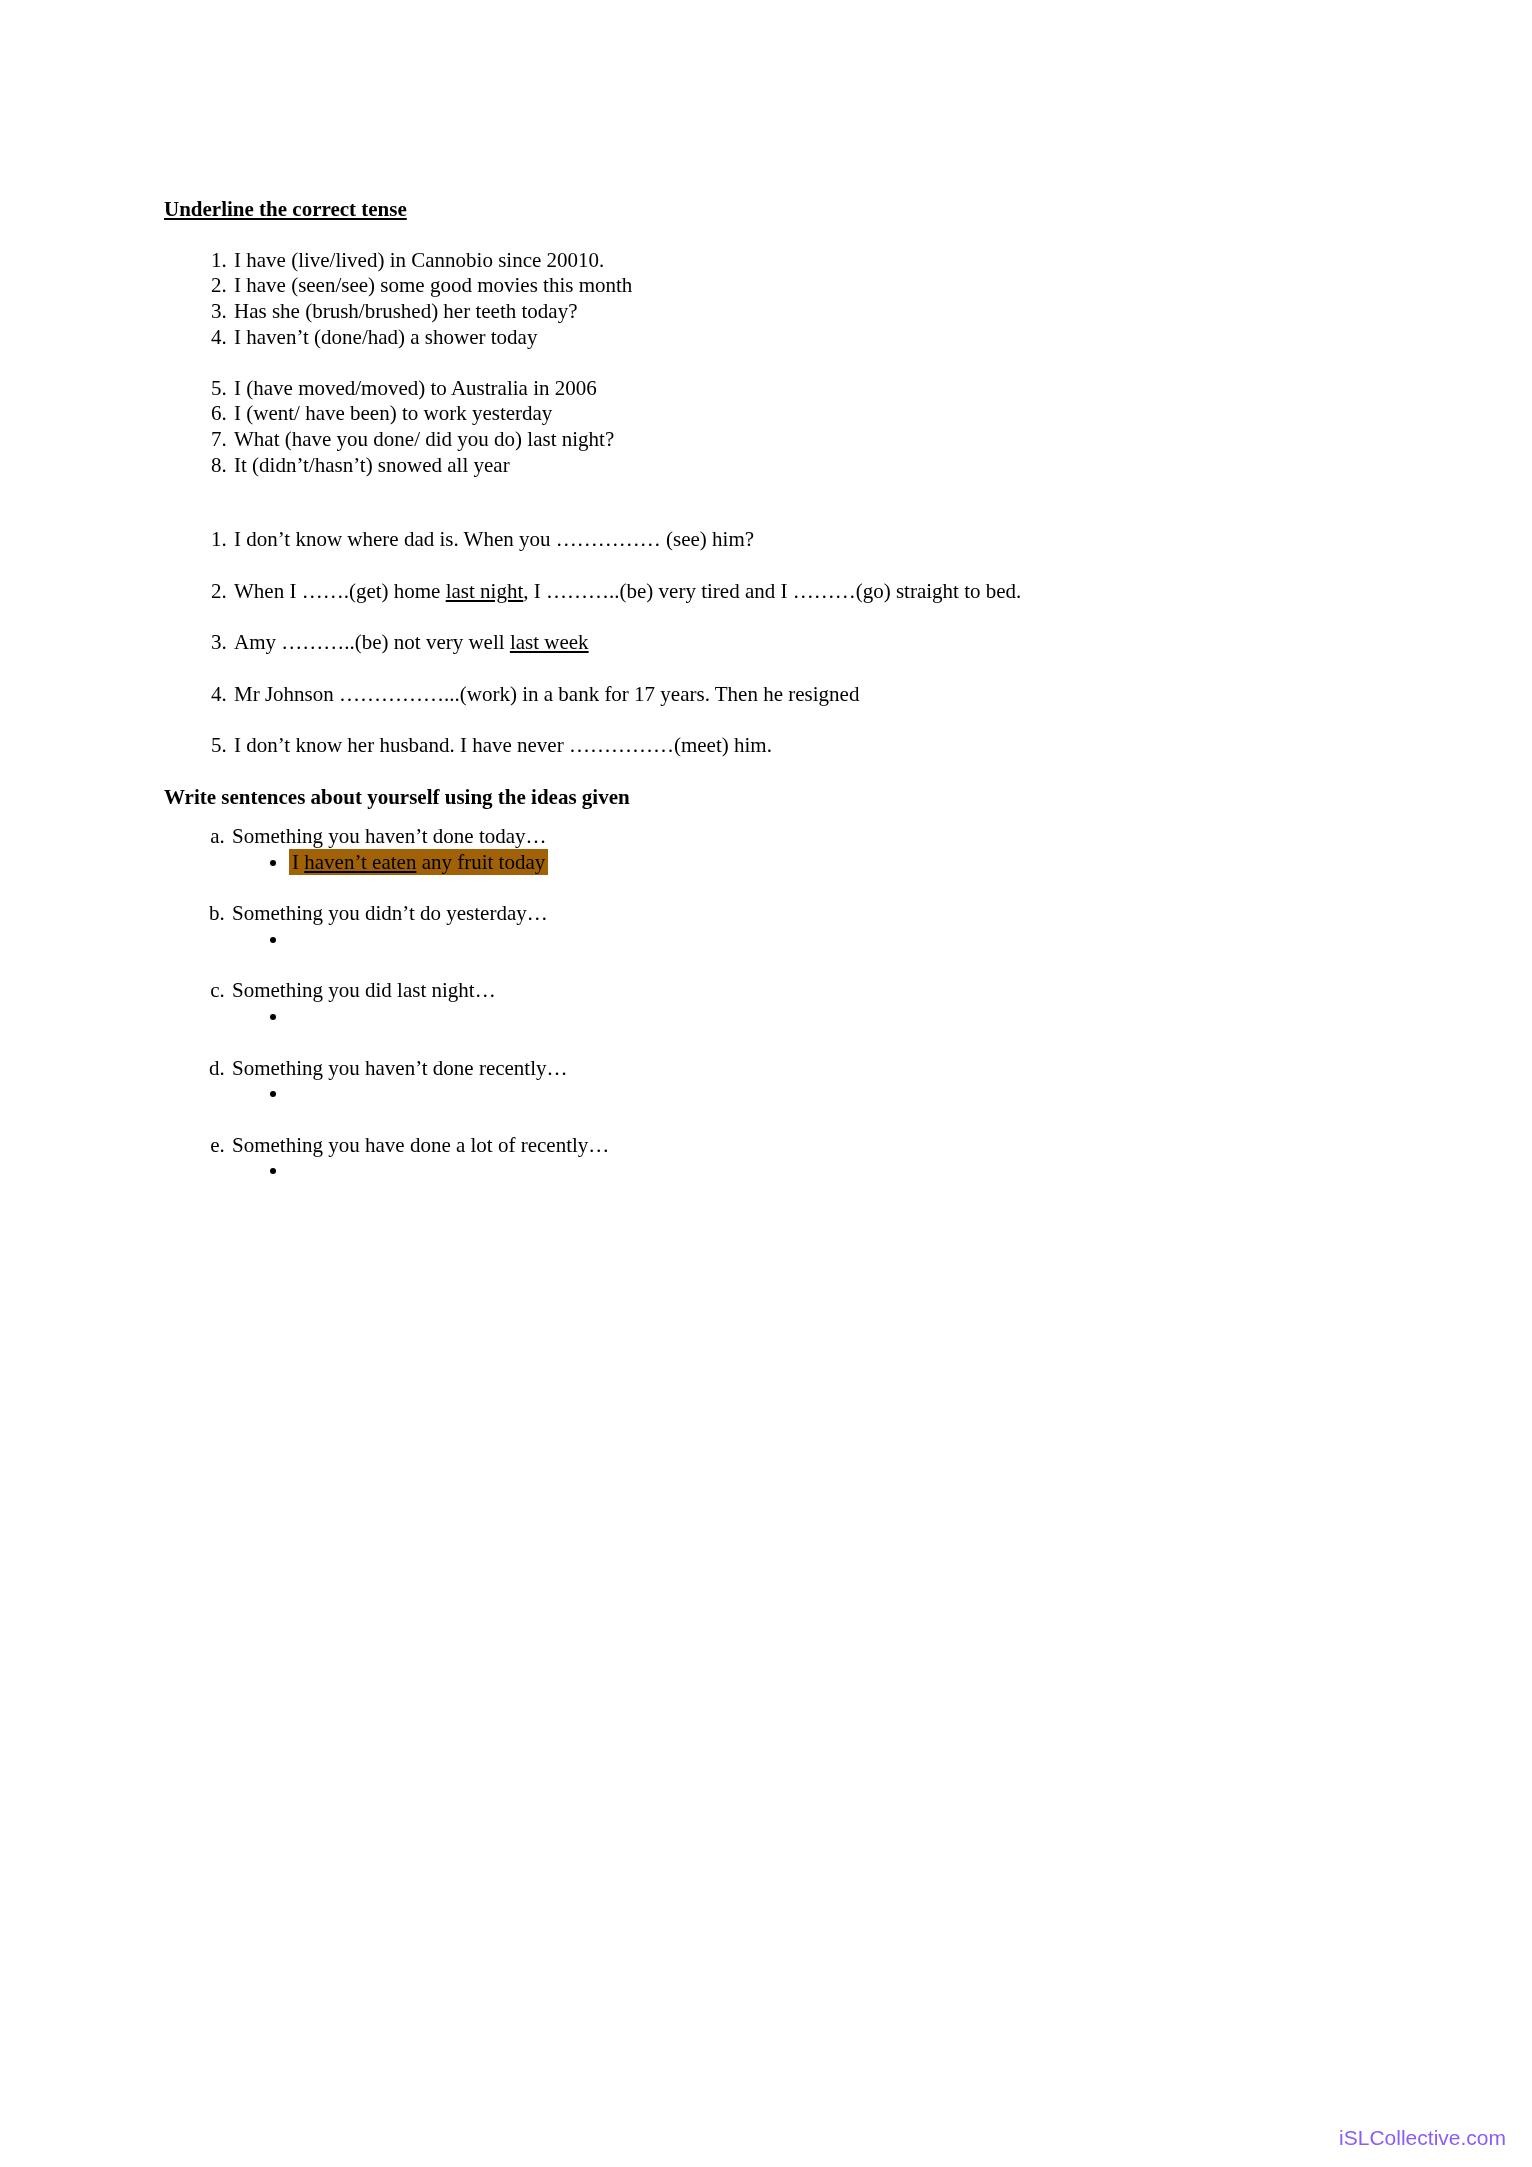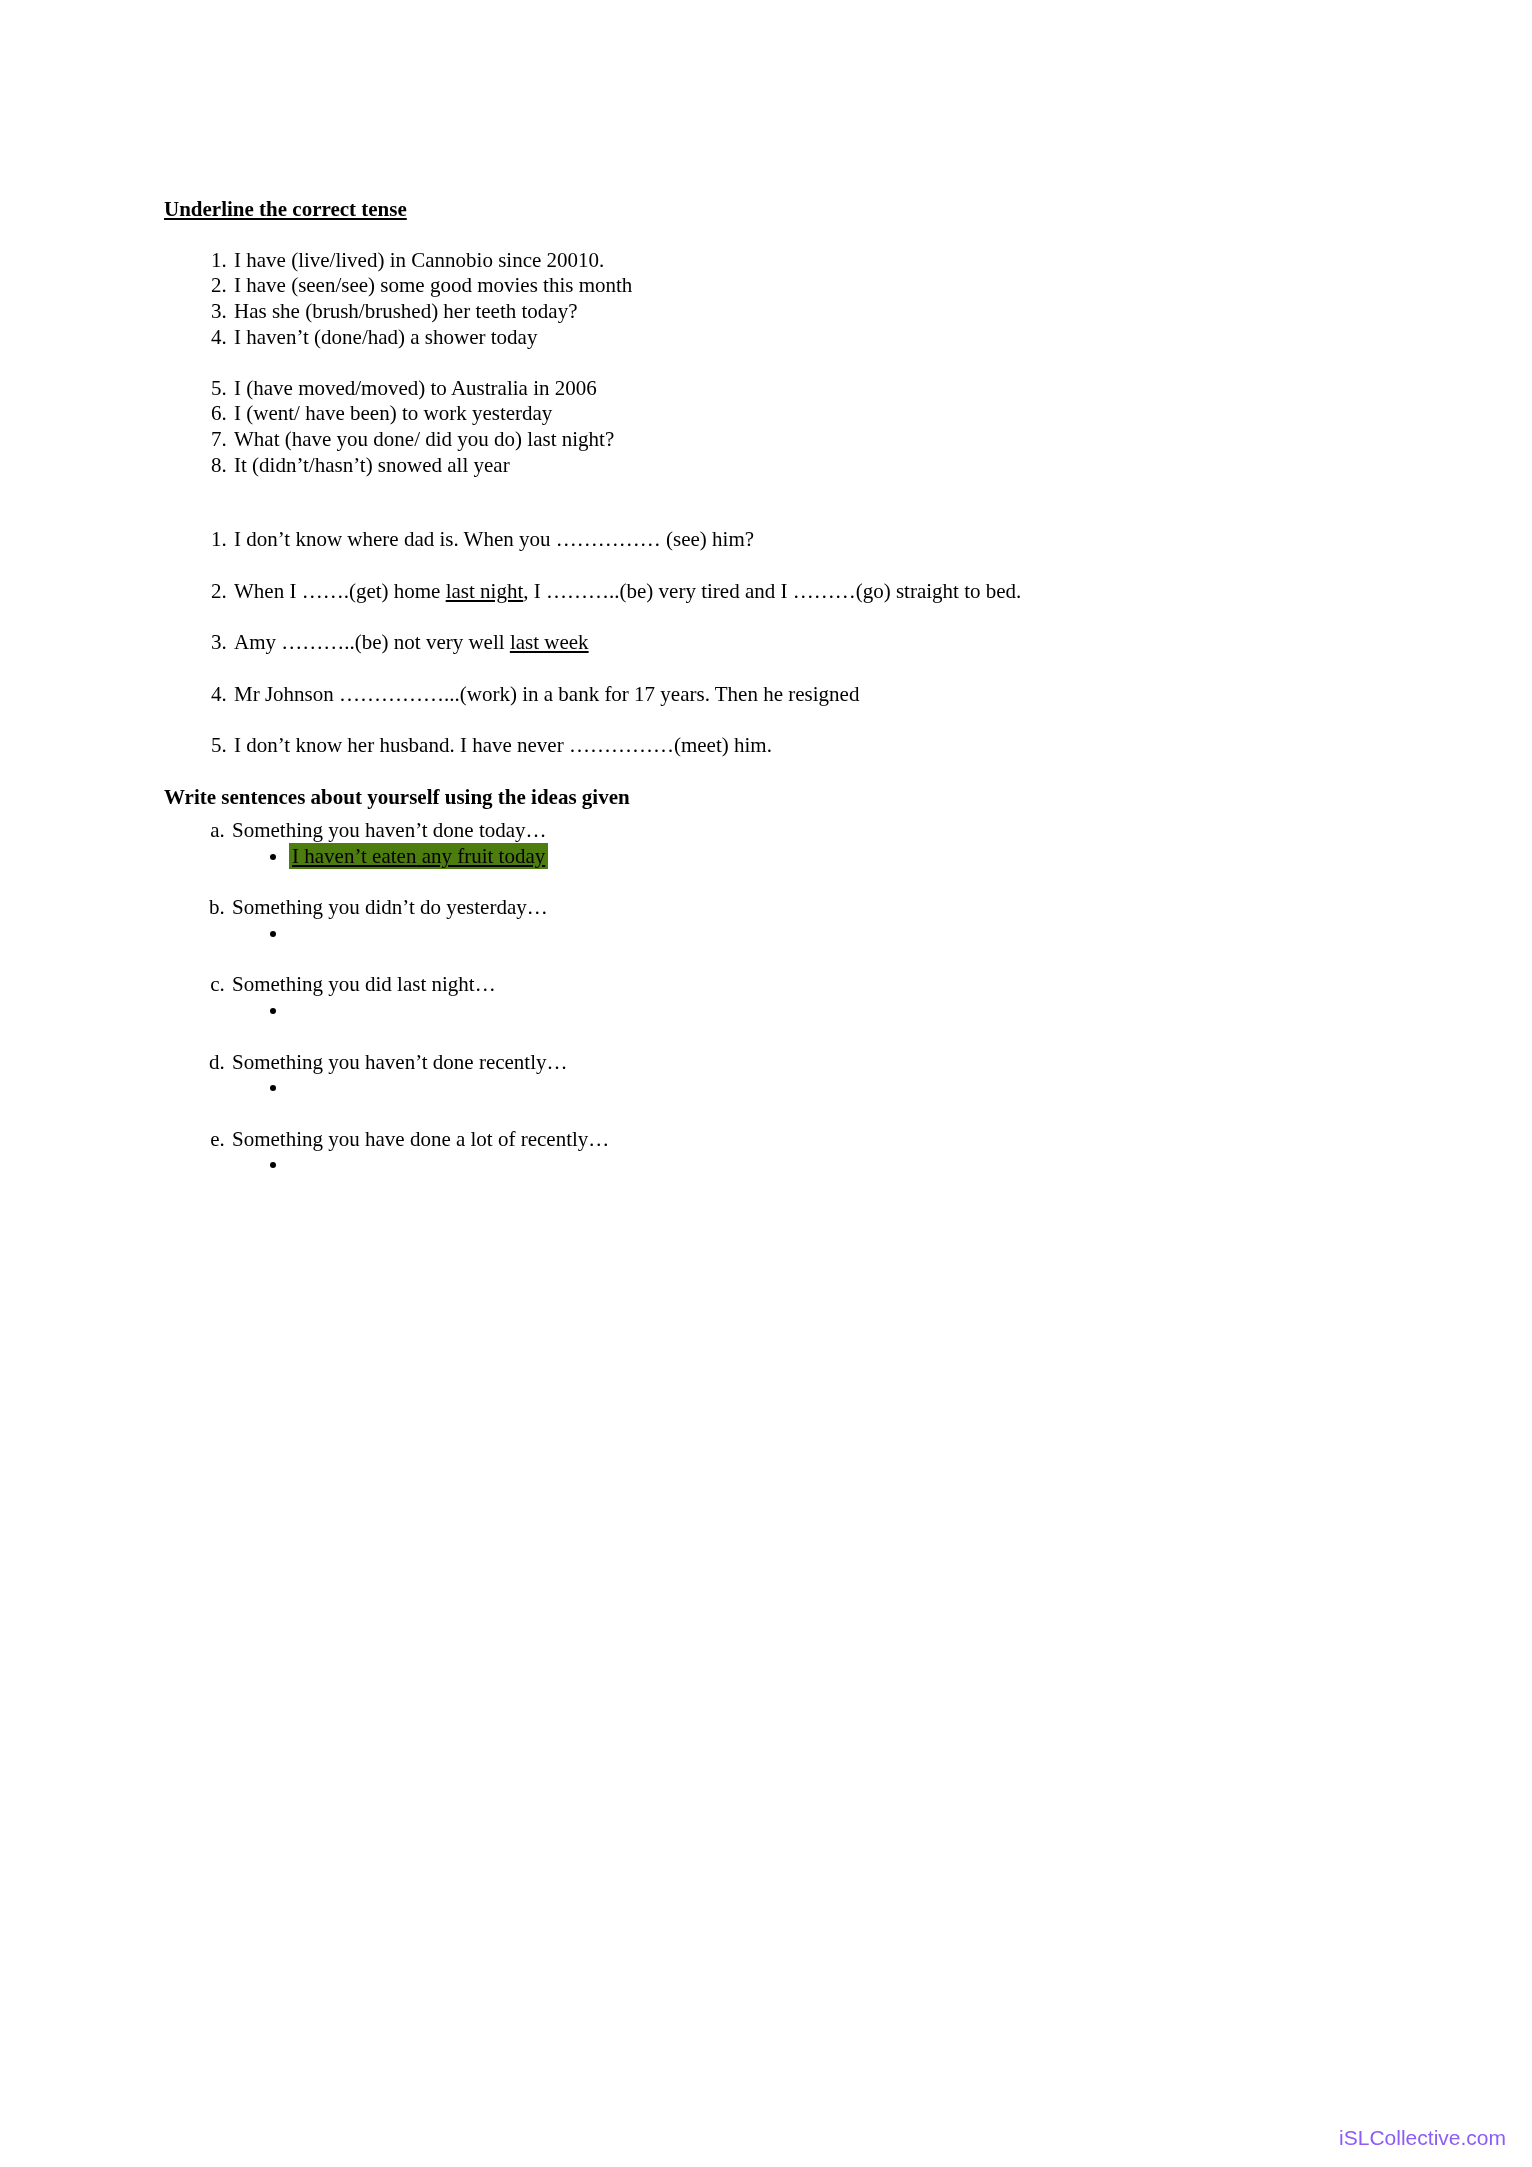--- a/index.html
+++ b/index.html
@@ -24,21 +24,21 @@
 
   ol.num { margin: 0; padding: 0 0 0 68px; list-style-type: decimal; }
   ol.num > li { margin: 0; padding-left: 2px; }
   ol.group1 { margin-bottom: 25px; }
   ol.group2 { margin-bottom: 49px; }
 
   .s2-heading { margin-bottom: 26px; }
   ol.spaced { margin: 0 0 26px 0; padding: 0 0 0 68px; max-width: 880px; }
   ol.spaced > li { margin-bottom: 25.7px; padding-left: 2px; }
 
-  .s3-heading { margin-bottom: 8px; }
+  .s3-heading { margin-bottom: 14px; }
   ol.alpha { margin: 0; padding: 0 0 0 66px; list-style-type: lower-alpha; }
   ol.alpha > li { margin-bottom: 25.7px; padding-left: 2px; }
   ul.bullets { margin: 0; padding: 0 0 0 57px; list-style-type: disc; }
   ul.bullets > li { margin: 0; min-height: 25.7px; }
 
   .hl { padding: 1px 3px; }
 
   .footer {
     position: absolute;
     right: 26px;
@@ -77,21 +77,21 @@
     <li><span>Mr Johnson ……………...(work) in a bank for 17 years. Then he resigned</span><span class="u"></span><span></span></li>
     <li><span>I don’t know her husband. I have never ……………(meet) him.</span><span class="u"></span><span></span></li>
   </ol>
 
   <p class="heading s3-heading">Write sentences about yourself using the ideas given</p>
 
   <ol class="alpha">
     <li>
       <span>Something you haven’t done today…</span>
       <ul class="bullets">
-        <li><span class="hl" id="hl-example" style="background: #4d7c0f; text-decoration: underline;"><span>I </span><span class="u">haven’t eaten</span><span> any fruit today</span></span></li>
+        <li><span class="hl" id="hl-example" style="background: #a16207;"><span>I </span><span class="u">haven’t eaten</span><span> any fruit today</span></span></li>
       </ul>
     </li>
     <li>
       <span>Something you didn’t do yesterday…</span>
       <ul class="bullets">
         <li></li>
       </ul>
     </li>
     <li>
       <span>Something you did last night…</span>

